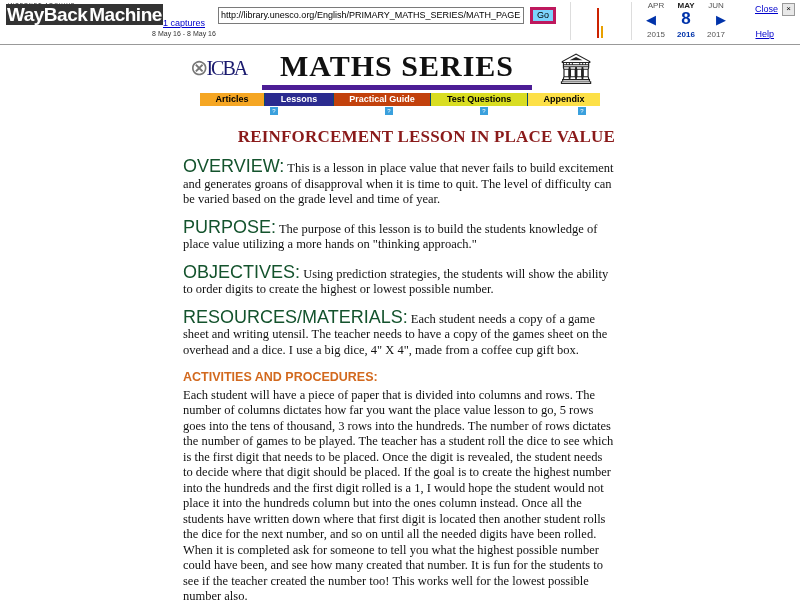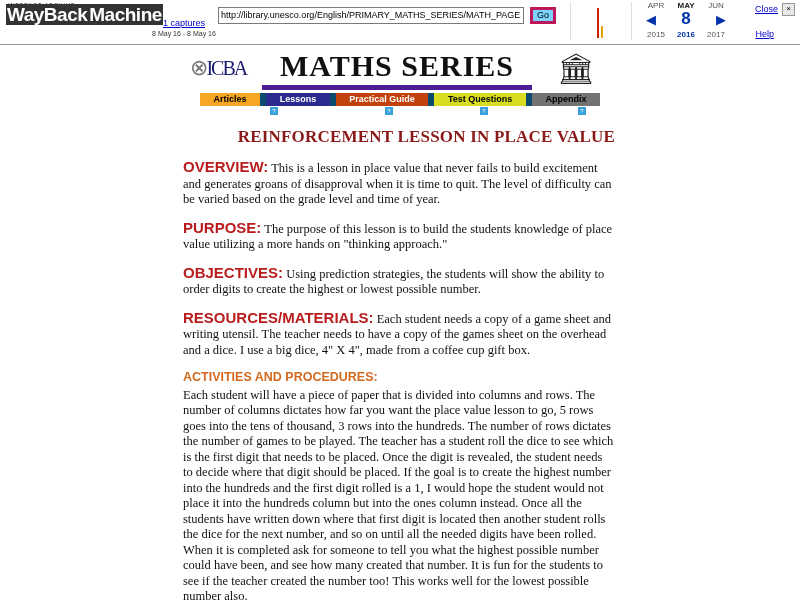--- a/index.html
+++ b/index.html
@@ -248,28 +248,28 @@
     display: flex;
     font-family: "Liberation Sans", sans-serif;
     font-size: 9px;
     font-weight: bold;
   }
   .nav-tab {
     flex: 1 1 auto;
     text-align: center;
     line-height: 13px;
     color: #000;
-    border-right: 6px solid #0c4a6e;
+    border-right: 1px solid #0c4a6e;
   }
   .nav-tab:last-child { border-right: none; }
   .nav-articles { background: #f5a623; }
   .nav-lessons  { background: #2b2b8f; color: #ffffff; }
   .nav-practical{ background: #c2410c; color: #ffffff; }
   .nav-test     { background: #d9dd22; color: #000; }
-  .nav-appendix { background: #737373; }
+  .nav-appendix { background: #fde047; }
 
   #nav-markers {
     position: relative;
     width: 400px;
     margin: 1px auto 0 auto;
     height: 10px;
   }
   #nav-markers .marker {
     position: absolute;
     top: 0;
@@ -312,23 +312,23 @@
     width: 432px;
     font-family: "Liberation Serif", serif;
     font-size: 12.5px;
     line-height: 15.5px;
     color: #111;
     text-align: left;
   }
   #body-text p { margin: 0 0 12px 0; }
   .sec-head {
     font-family: "Liberation Sans", sans-serif;
-    font-weight: bold;
-    font-size: 15px;
-    color: #b91c1c;
+    font-weight: normal;
+    font-size: 18px;
+    color: #14532d;
   }
   .sec-head-block {
     font-family: "Liberation Sans", sans-serif;
     font-weight: bold;
     font-size: 12.5px;
     color: #d2691e;
     display: block;
     margin-bottom: 2px;
   }
 </style>

